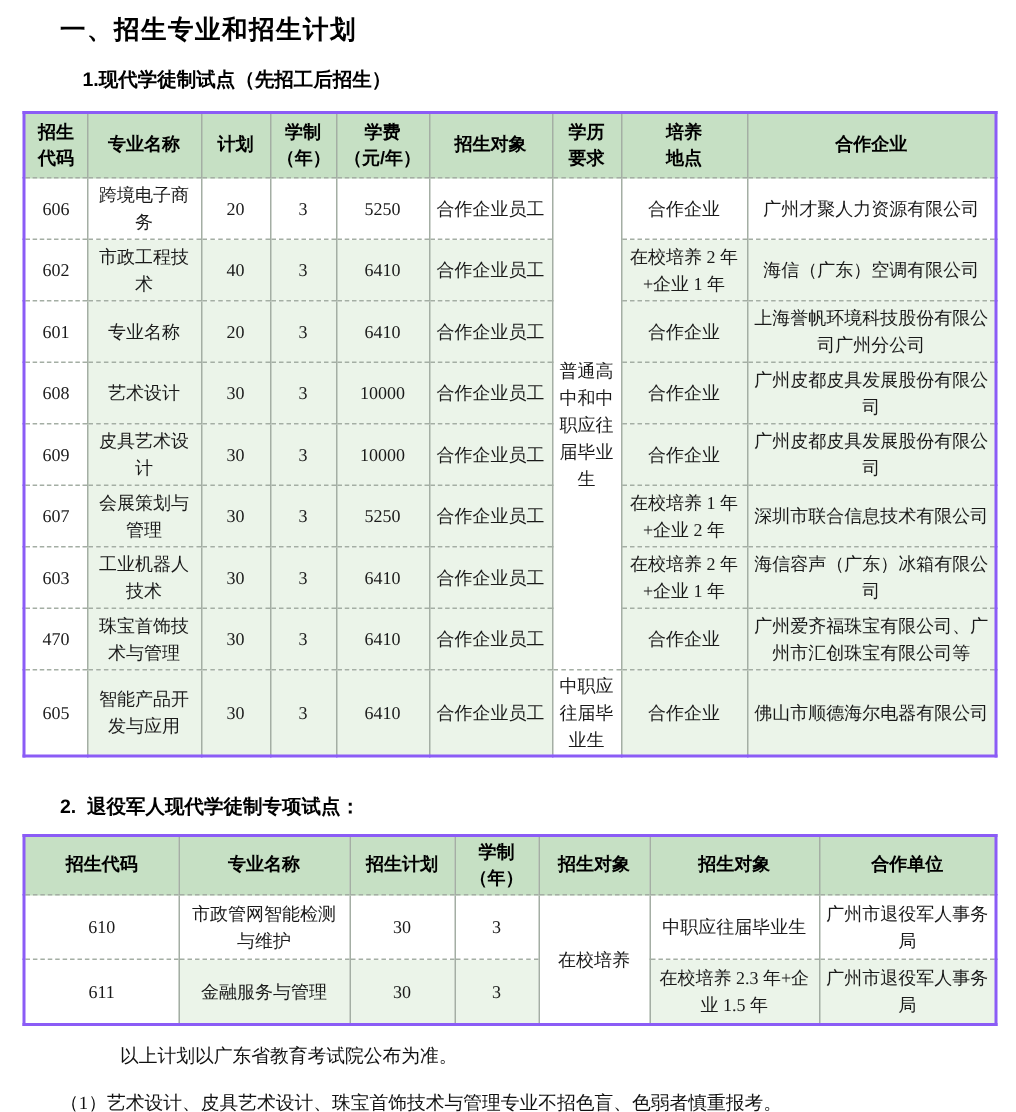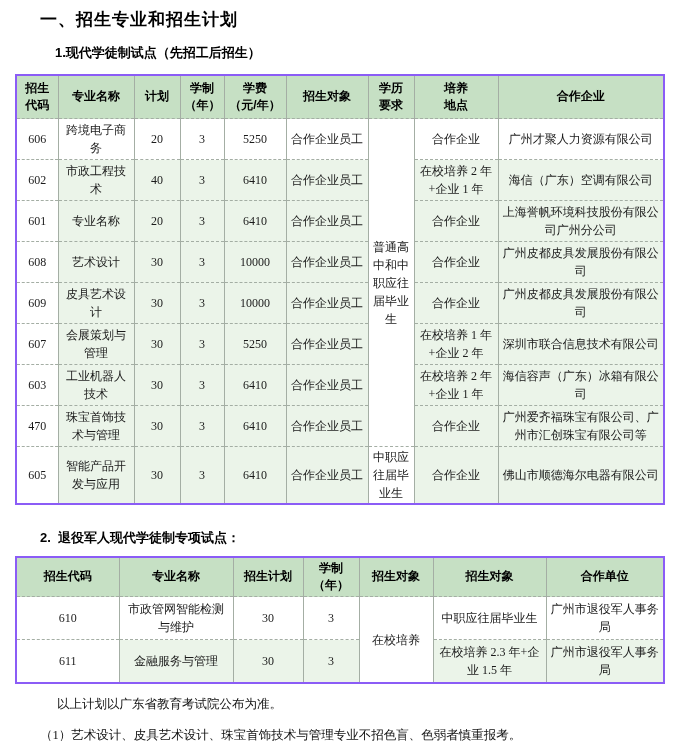--- a/index.html
+++ b/index.html
@@ -43,21 +43,21 @@
     line-height:1.45;
   }
   .t1 th{height:40px;}
   .t2 th{height:36px;}
   .t1 td{height:38px;}
   tr.tall td{height:54px;}
   .t2 td{height:40px;}
   td.g{background:#ebf4e9;}
   .notes{margin-top:12px;font-size:12.5px;color:#111;}
   .note{margin:0 0 15px 40px;line-height:1.3;}
-  .note.first{margin-left:57px;}
+  .note.first{margin-left:80px;}
 </style>
 </head>
 <body>
 
 <div class="page">
 
   <div class="main-title">一、招生专业和招生计划</div>
   <div class="sec-title sec1">1.现代学徒制试点（先招工后招生）</div>
 
   <table class="t1">

